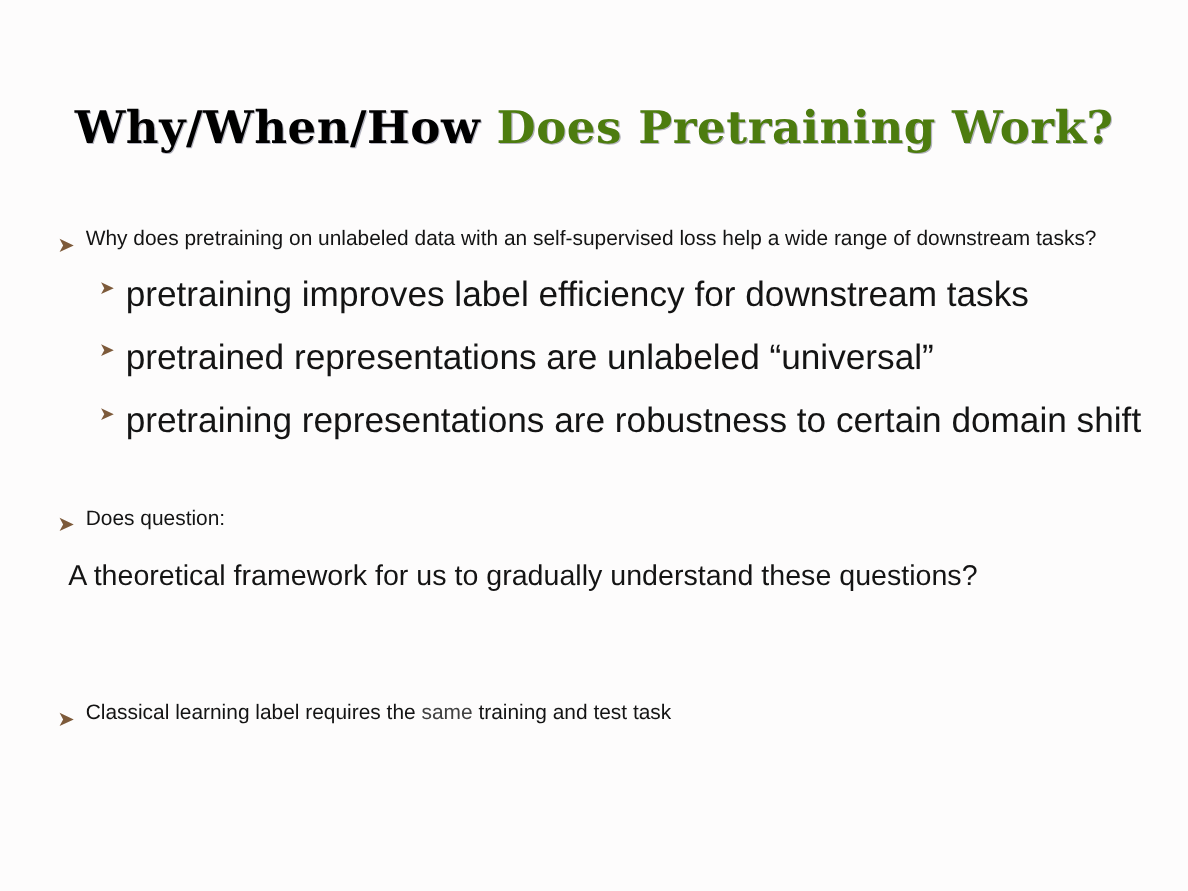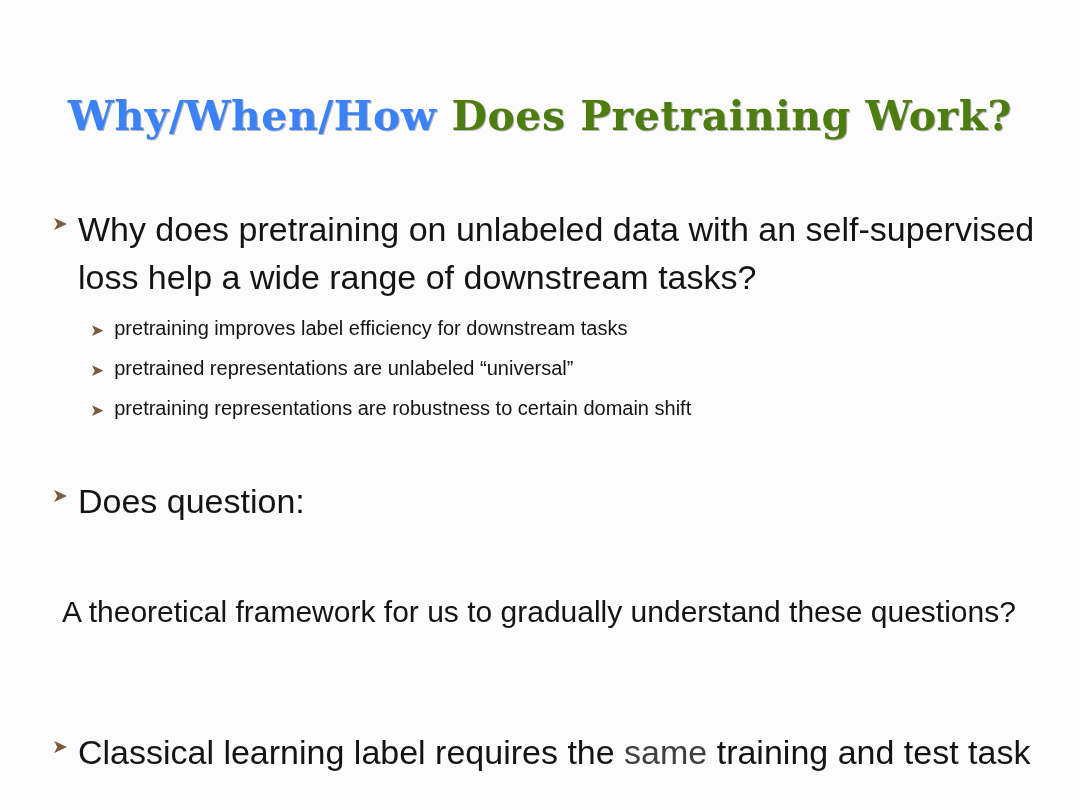--- a/index.html
+++ b/index.html
@@ -27,21 +27,21 @@
     left: 0;
     width: 1080px;
     text-align: center;
     font-family: "DejaVu Serif", serif;
     font-weight: bold;
     font-size: 41px;
     letter-spacing: 0.5px;
     white-space: nowrap;
   }
   .title .part-blue {
-    color: #3b82f6;
+    color: #000000;
     text-shadow: 1px 1px 0 rgba(120,120,140,0.55);
   }
   .title .part-dark {
     color: #4d7c0f;
     text-shadow: 1px 1px 0 rgba(120,120,140,0.55);
   }
 
   
   .body {
     position: absolute;
@@ -71,47 +71,46 @@
 
   
   .lvl1 {
     margin-left: 0px;
   }
   .lvl1 .marker {
     margin-right: 10px;
     font-size: 19px;
   }
   .lvl1 .btext {
-    font-size: 34px;
+    font-size: 19px;
   }
 
   
   .lvl2 {
     margin-left: 38px;
     margin-top: 12px;
   }
   .lvl2 .marker {
     margin-right: 10px;
     font-size: 17px;
     margin-top: 8px;
   }
   .lvl2 .btext {
-    font-size: 20px;
+    font-size: 32px;
   }
 
   .gap-lg { height: 54px; }
   .gap-md { height: 40px; }
   .gap-sm { height: 18px; }
 
   .plain-line {
-    font-size: 30px;
+    font-size: 26px;
     color: #141414;
     margin-left: 10px;
     line-height: 1.42;
-    margin-top: 48px;
   }
 
   .hl-blue { color: #404040; }
 </style>
 </head>
 <body>
 
 <div class="slide">
 
   <div class="title">

